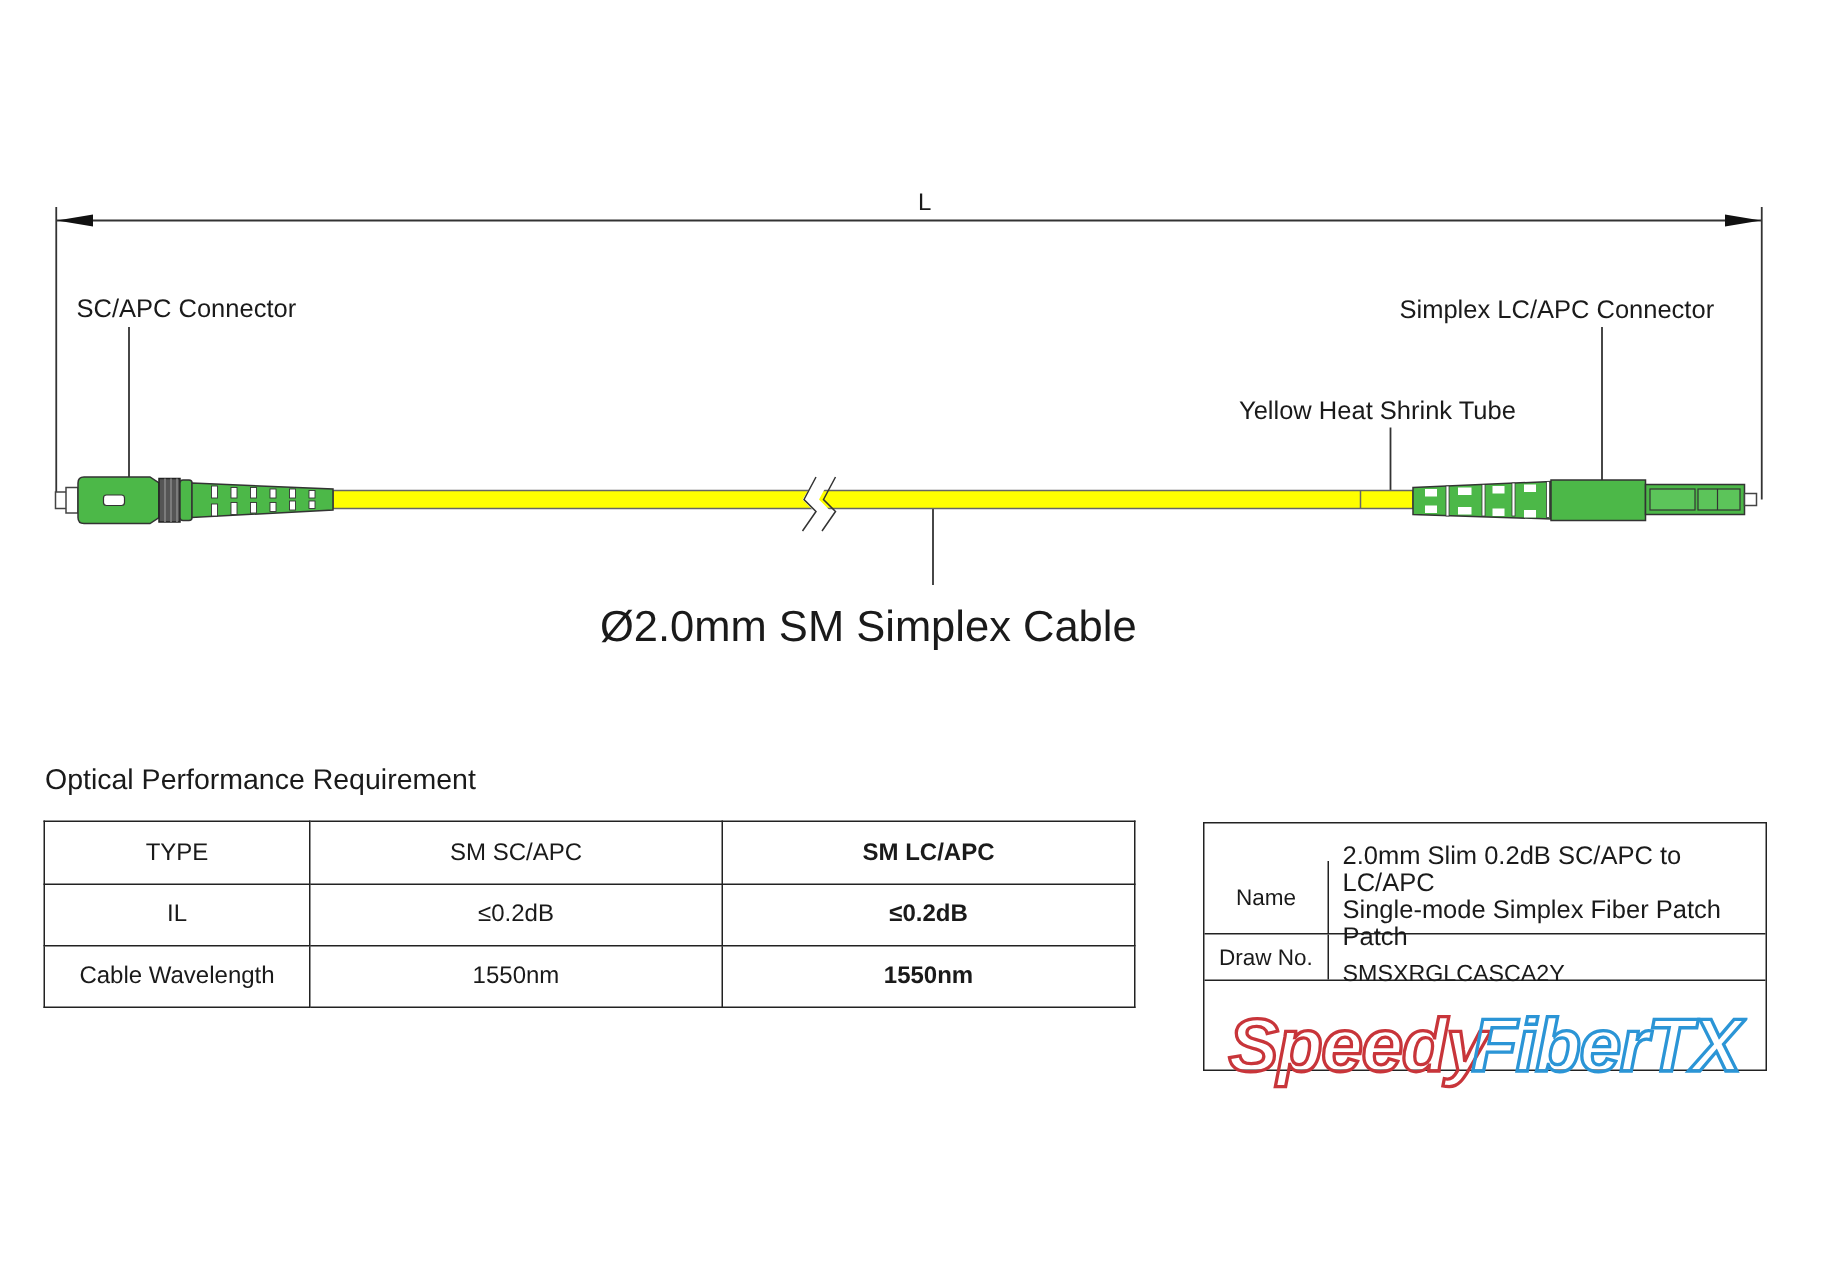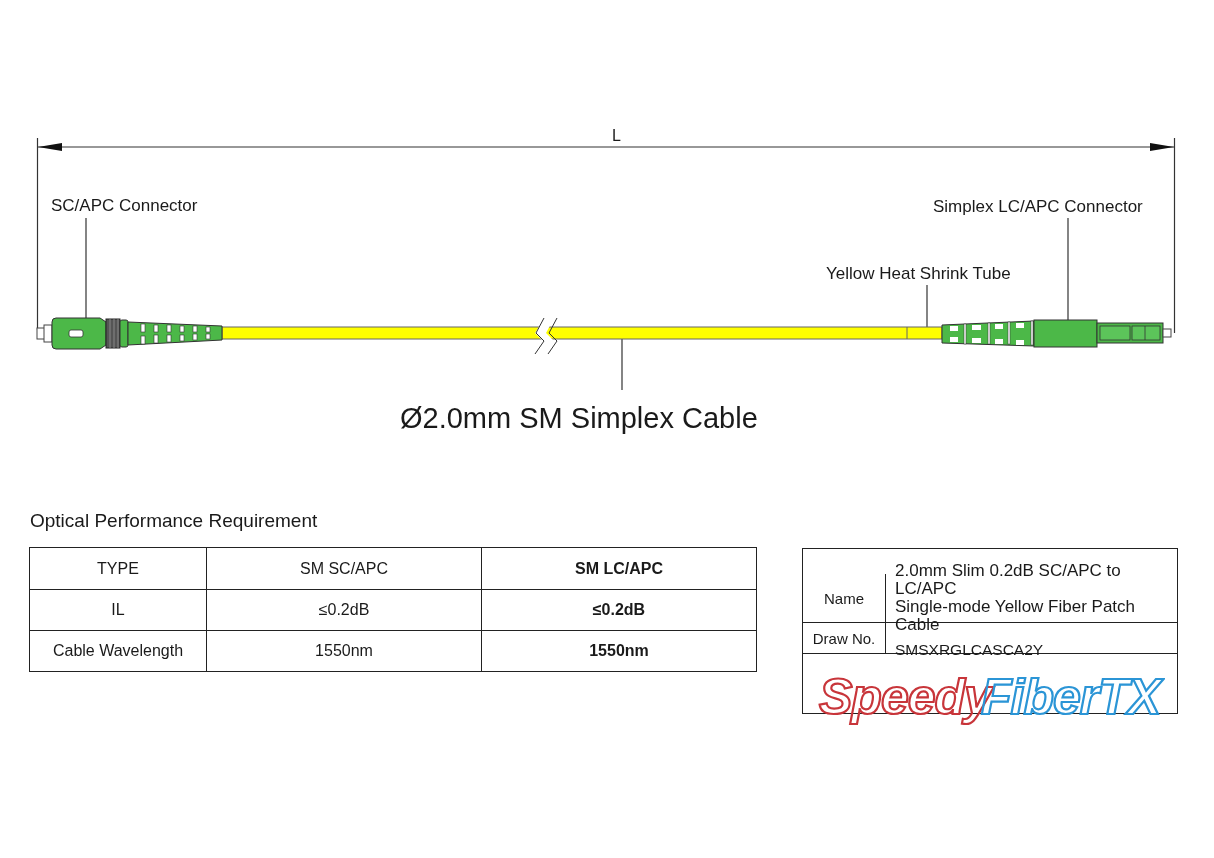--- a/index.html
+++ b/index.html
@@ -141,21 +141,21 @@
     <td class="c2">1550nm</td>
   </tr>
 </tbody>
   </table>
 
 <div class="titleblock">
   <div class="tb-row r1">
     <div class="tb-key">Name</div>
     <div class="tb-val">
       <span>2.0mm Slim 0.2dB SC/APC to LC/APC</span>
-      <span>Single-mode Yellow Fiber Patch Cable</span>
+      <span>Single-mode Simplex Fiber Patch Patch</span>
     </div>
   </div>
   <div class="tb-row r2">
     <div class="tb-key">Draw No.</div>
     <div class="tb-val">SMSXRGLCASCA2Y</div>
   </div>
   <div class="logo">
     <svg width="350" height="60" viewBox="0 0 350 60">
       <defs>
         <pattern id="stripesR" width="4" height="4" patternUnits="userSpaceOnUse">

